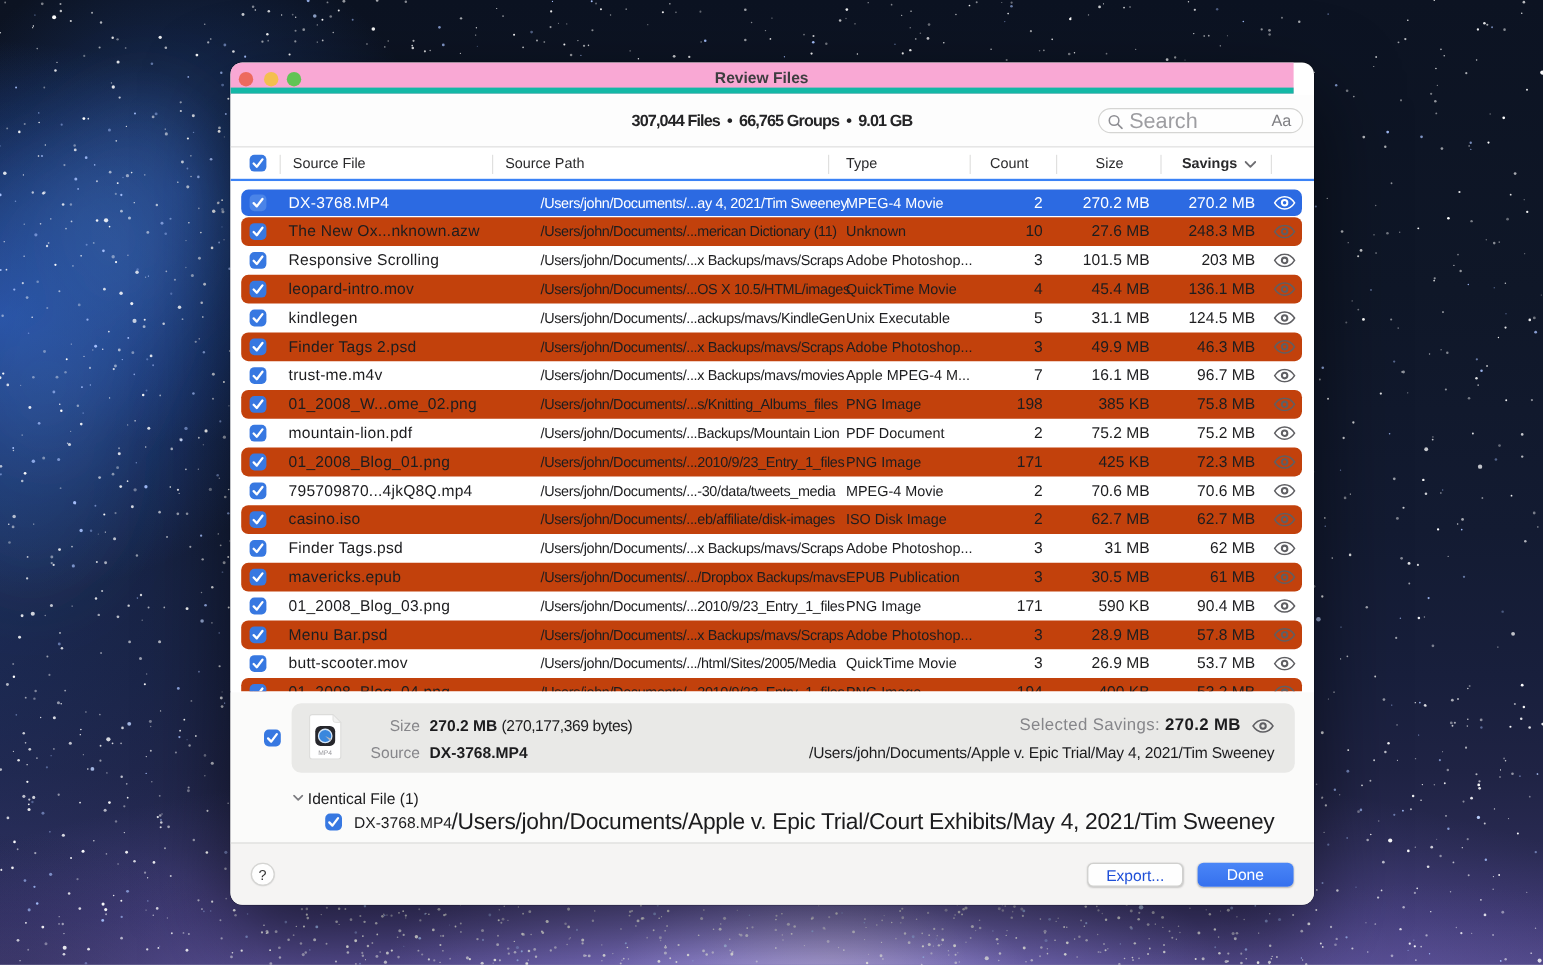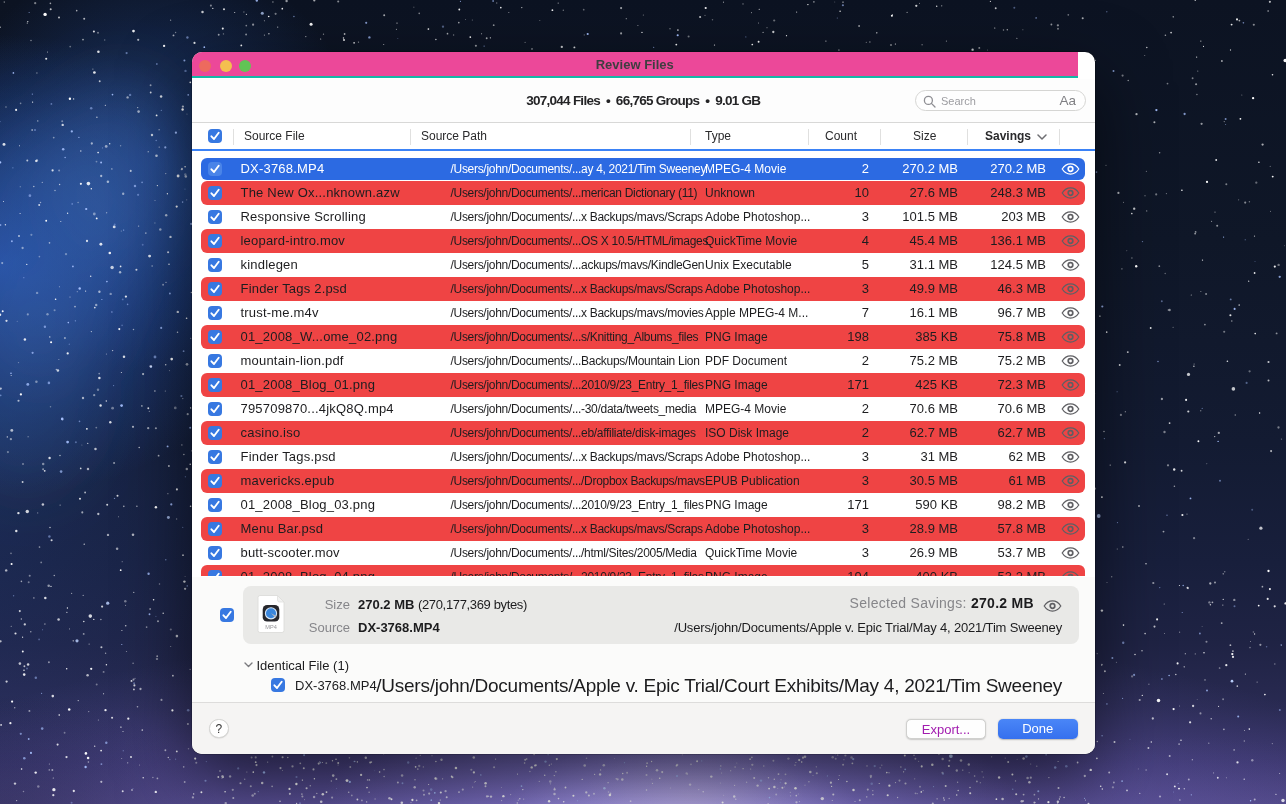--- a/index.html
+++ b/index.html
@@ -13,37 +13,37 @@
  radial-gradient(300px 300px at 12% 20%, rgba(45,100,205,0.42), rgba(45,100,205,0) 70%),
  radial-gradient(500px 560px at -6% 55%, rgba(38,68,140,0.4), rgba(38,68,140,0) 75%),
  linear-gradient(180deg, #0c1322 0%, #0f1728 30%, #131b32 55%, #181f3c 70%, #1f2344 80%, #292a52 88%, #383468 95%, #484179 100%);
 }
 .bg svg { position:absolute; inset:0; }
 .win { position:absolute; left:192px; top:51.5px; width:902.5px; height:702px;
  background:#fff; border-radius:10px; box-shadow:0 28px 70px rgba(0,0,0,0.55), 0 0 0 0.5px rgba(0,0,0,0.35);
  overflow:hidden; }
 .cb { position:absolute; width:14px; height:14px; border-radius:4px; }
 .cb svg { position:absolute; left:0; top:0; }
-.titlebar { position:absolute; left:0; top:0; right:17px; height:26.5px; background:#ec4899; border-bottom:2px solid #14b8a6; }
+.titlebar { position:absolute; left:0; top:0; right:17px; height:26.5px; background:#f9a8d4; border-bottom:5px solid #14b8a6; }
 .tl { position:absolute; top:8px; width:12px; height:12px; border-radius:50%; }
 .title { position:absolute; left:0; right:0; top:0; height:26.5px; line-height:26.5px; text-align:center;
  font-size:13px; font-weight:bold; color:#3e3e40; }
 .subhead { position:absolute; left:0; top:27.5px; right:0; height:43.5px; background:#fdfdfd; border-bottom:1px solid #d8d8d7; }
 .subtitle { position:absolute; left:0; right:0; top:0; height:43px; line-height:43px; text-align:center;
  font-size:13.5px; font-weight:bold; color:#242426; letter-spacing:-0.75px; }
 .search { position:absolute; left:723px; top:11px; width:171px; height:21px; border:1px solid #d5d5d3; border-radius:11px; background:#fefefe; }
 .search .mag { position:absolute; left:7px; top:3.5px; }
-.search .ph { position:absolute; left:25px; top:0; line-height:20px; font-size:11px; color:#9d9da1; }
+.search .ph { position:absolute; left:25px; top:0; line-height:20px; font-size:18px; color:#9d9da1; }
 .search .aa { position:absolute; right:9px; top:0; line-height:20px; font-size:13.5px; color:#808084; }
 .thead { position:absolute; left:0; top:71px; right:0; height:28px; background:#fff; border-bottom:2px solid #3b82f6; font-size:12px; color:#2a2a2c; }
 .thead > span { position:absolute; top:0; line-height:27px; }
 .thead .vd { position:absolute; top:6px; height:16px; width:1px; background:#e0e0df; }
 .rows { position:absolute; left:0; top:99.5px; right:0; height:424.5px; overflow:hidden; background:#fff; }
 .row { position:absolute; left:9px; width:884px; height:24px; border-radius:6px; font-size:13px; color:#1d1d1f; }
-.row.alt { background:#ef4444;padding-left:42px; }
+.row.alt { background:#c2410c;padding-left:42px; }
 .row.sel { background:#2c6ae2; color:#fff; height:22px; margin-top:1px; }
 .row span { position:absolute; top:0; line-height:24px; white-space:nowrap; }
 .row.sel span { line-height:22px; }
 .fname { left:39.5px; letter-spacing:0.2px; }
 .fpath { left:219.5px; font-size:12px; letter-spacing:-0.3px;margin-left:30px; }
 .ftype { left:504px; font-size:12px; }
 .fcnt { right:216px; text-align:right; }
 .fsize { right:127px; text-align:right; }
 .fsav { right:39px; text-align:right; }
 .row .eye { position:absolute; right:5px; top:6px; }
@@ -54,21 +54,21 @@
 .lbl { position:absolute; font-size:13px; color:#86868a; width:70px; text-align:right; line-height:15px; }
 .val { position:absolute; font-size:13px; color:#1c1c1e; white-space:nowrap; line-height:15px; }
 .idf { position:absolute; left:64.5px; top:80.5px; font-size:13px; color:#1c1c1e; line-height:15px; }
 .idf .chev { position:absolute; left:-13px; top:4px; }
 .chname { position:absolute; left:103px; top:100.5px; font-size:13px; color:#1c1c1e; line-height:15px; }
 .chpath { position:absolute; right:32.5px; top:100.5px; font-size:19px; color:#1c1c1e; white-space:nowrap; letter-spacing:-0.26px; line-height:15px; }
 .footer { position:absolute; left:0; top:650px; right:0; bottom:0; background:#f5f4f3; border-top:1px solid #dddcdb; }
 .help { position:absolute; left:17px; top:16px; width:19.5px; height:19.5px; border-radius:50%; background:#fefefe; border:1px solid #d4d4d2; box-shadow:0 0.5px 1px rgba(0,0,0,0.12);
  text-align:center; line-height:19px; font-size:12px; color:#333; }
 .btn { position:absolute; top:16.5px; height:19.5px; border-radius:5px; font-size:13px; text-align:center; line-height:19.5px; }
-.export { left:714px; width:80px; background:#fefefe; border:0.5px solid #d0d0ce; box-shadow:0 0.5px 1.5px rgba(0,0,0,0.18); color:#a21caf; }
+.export { left:714px; width:80px; background:#fefefe; border:0.5px solid #d0d0ce; box-shadow:0 0.5px 1.5px rgba(0,0,0,0.18); color:#1d4ed8; }
 .done { left:805.5px; width:80.5px; background:linear-gradient(180deg,#4a86f7,#3570ee); color:#fff; box-shadow:0 0.5px 1.5px rgba(0,0,0,0.25); }
 </style></head>
 <body>
 <div class="bg">
     <svg width="1286" height="804" viewBox="0 0 1286 804">
       <filter id="bl" x="-80%" y="-80%" width="260%" height="260%">
         <feGaussianBlur stdDeviation="32"></feGaussianBlur>
       </filter>
       <g filter="url(#bl)">
         <ellipse cx="45" cy="250" rx="85" ry="125" fill="#5a8cd8" opacity="0.16"></ellipse>
@@ -1788,21 +1788,21 @@
         <span class="cb" style="left:7px;top:5px;background:#3778e1">
           <svg viewBox="0 0 14 14" width="14" height="14">
             <path d="M3.4 7.3 L6 10 L10.7 3.8" fill="none" stroke="#fff" stroke-width="1.9" stroke-linecap="round" stroke-linejoin="round"></path>
           </svg>
         </span>
         <span class="fname">01_2008_Blog_03.png</span>
         <span class="fpath">/Users/john/Documents/...2010/9/23_Entry_1_files</span>
         <span class="ftype">PNG Image</span>
         <span class="fcnt">171</span>
         <span class="fsize">590 KB</span>
-        <span class="fsav">98.2 MB</span>
+        <span class="fsav">90.4 MB</span>
         <svg class="eye" viewBox="0 0 19 12" width="19" height="12">
           <path d="M1.2 6 C4 1.6 7 0.9 9.5 0.9 C12 0.9 15 1.6 17.8 6 C15 10.4 12 11.1 9.5 11.1 C7 11.1 4 10.4 1.2 6 Z" fill="none" stroke="#5f5f63" stroke-width="1.25"></path>
           <circle cx="9.5" cy="6" r="2.3" fill="none" stroke="#5f5f63" stroke-width="1.7"></circle>
         </svg>
       </div>
       <div class="row alt" style="top:366px">
         <span class="cb" style="left:7px;top:5px;background:#3778e1">
           <svg viewBox="0 0 14 14" width="14" height="14">
             <path d="M3.4 7.3 L6 10 L10.7 3.8" fill="none" stroke="#fff" stroke-width="1.9" stroke-linecap="round" stroke-linejoin="round"></path>
           </svg>

